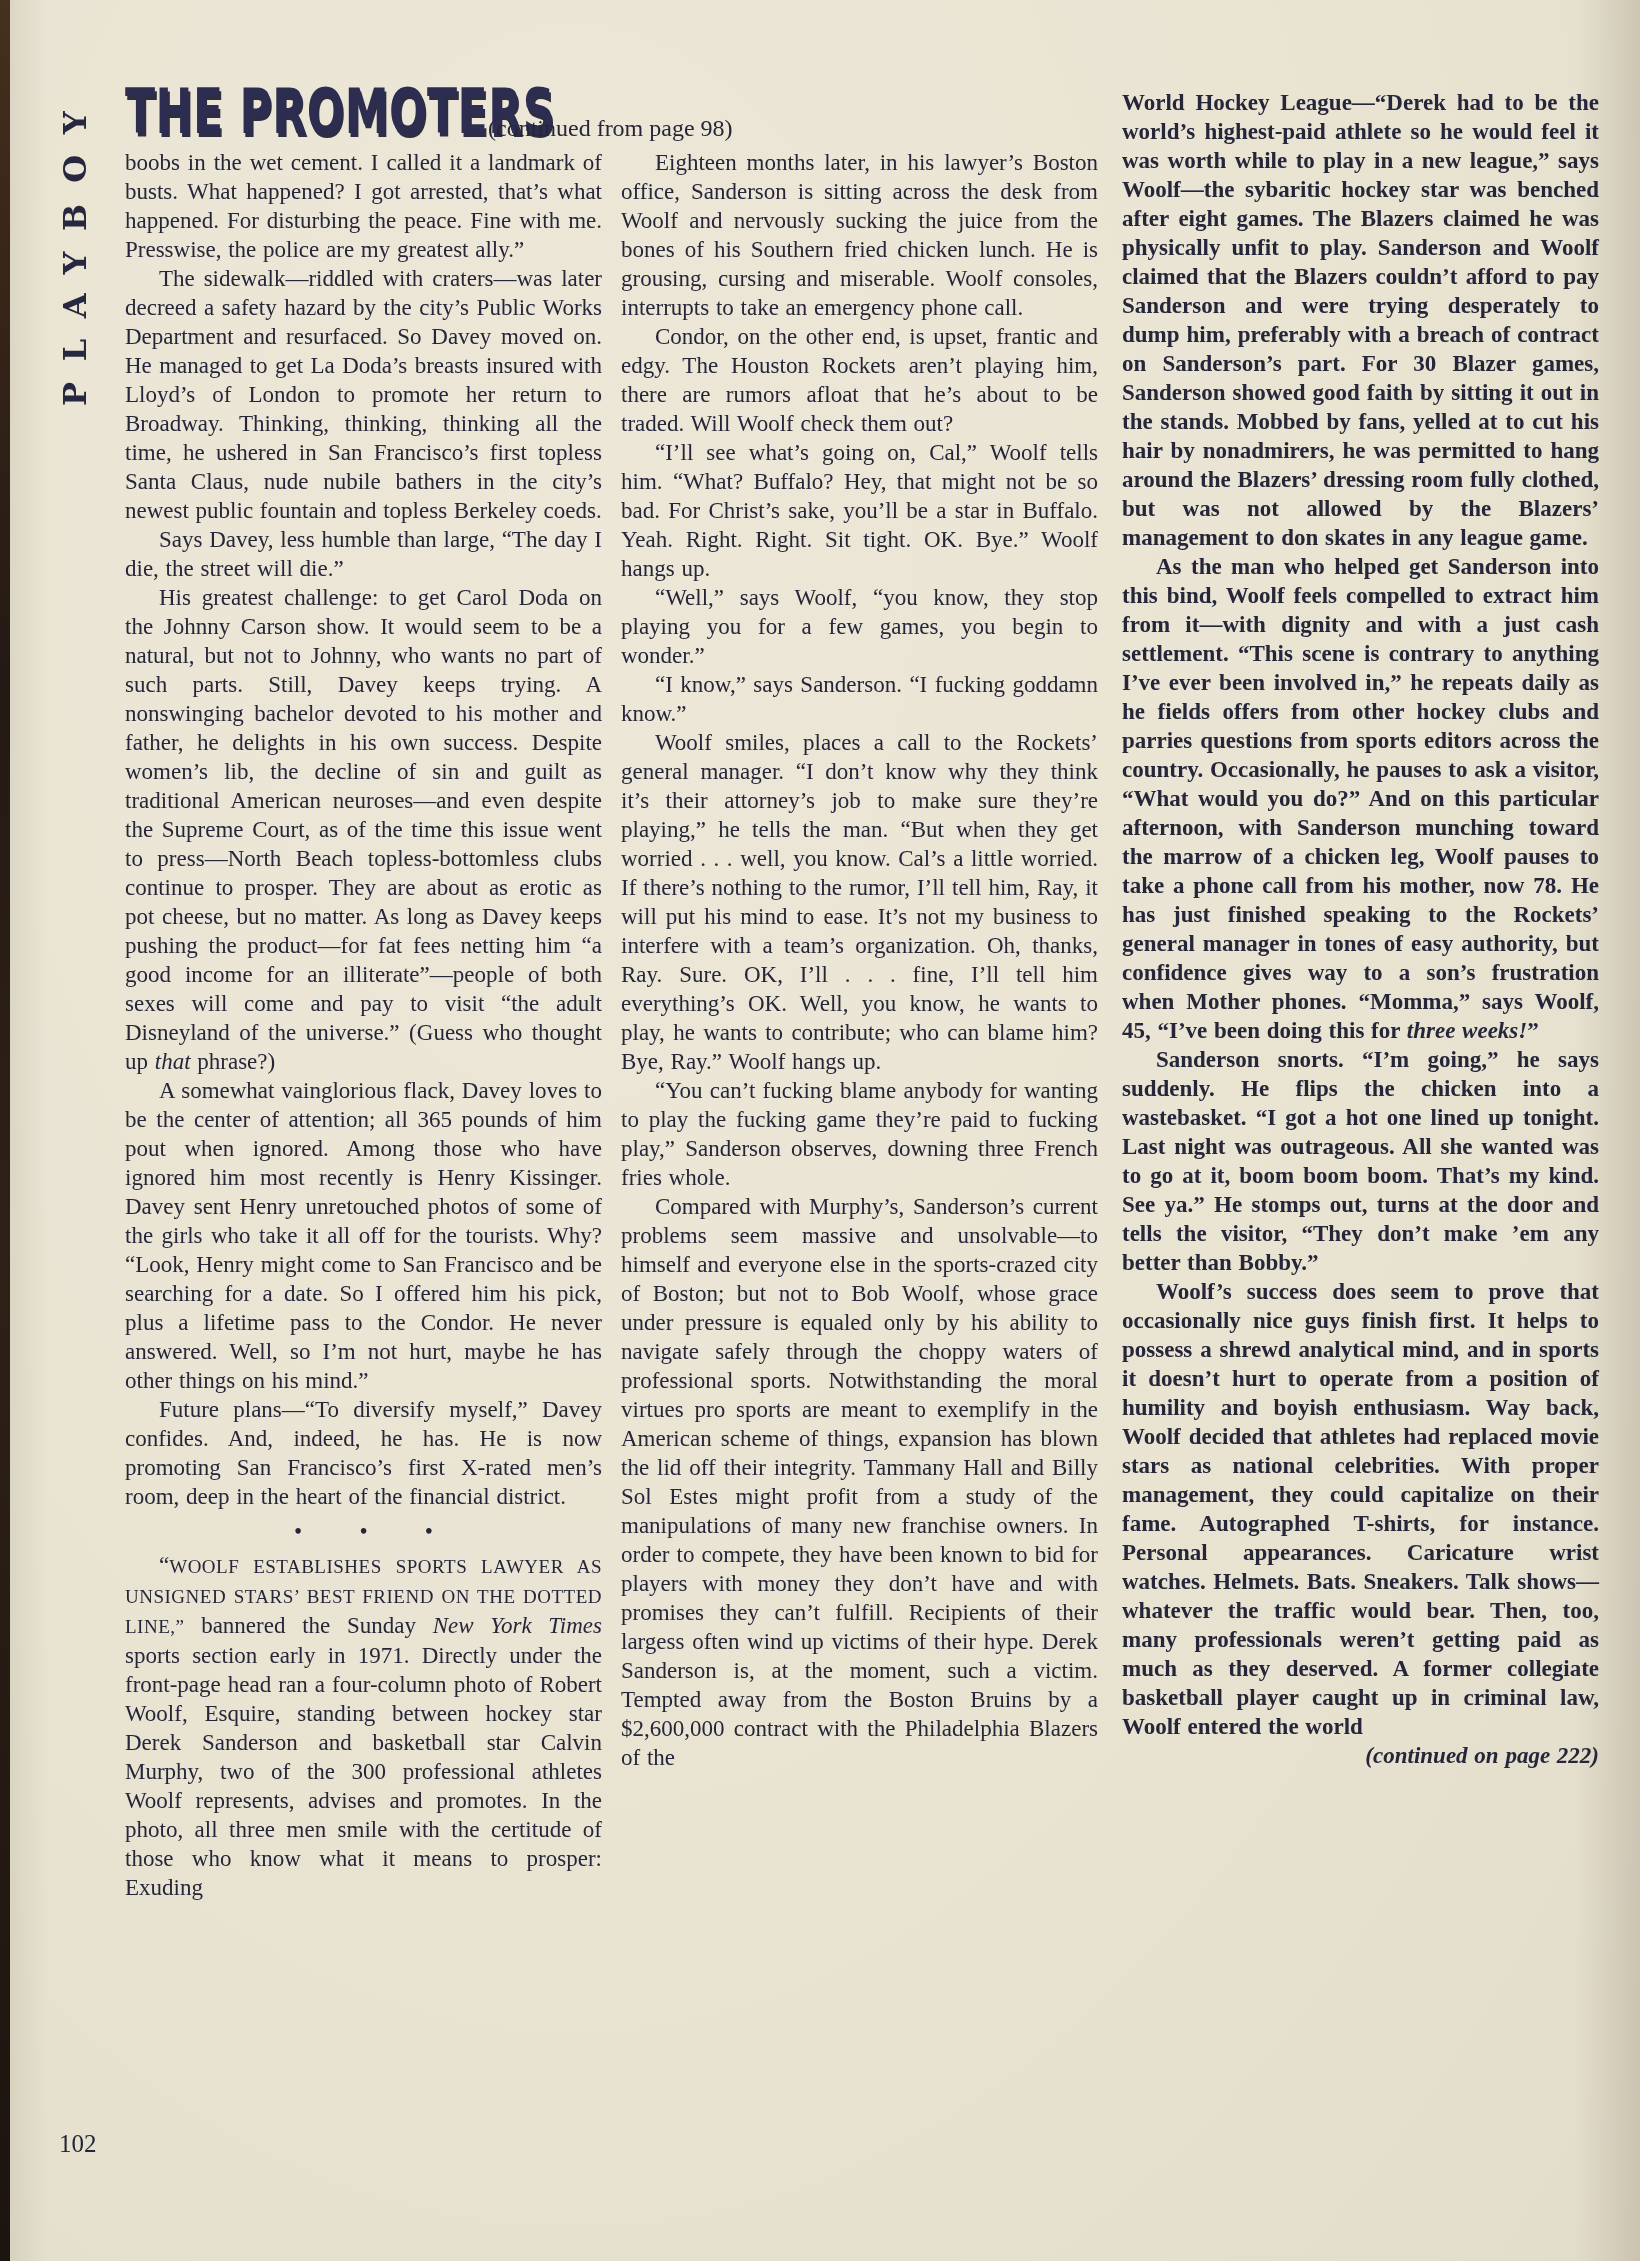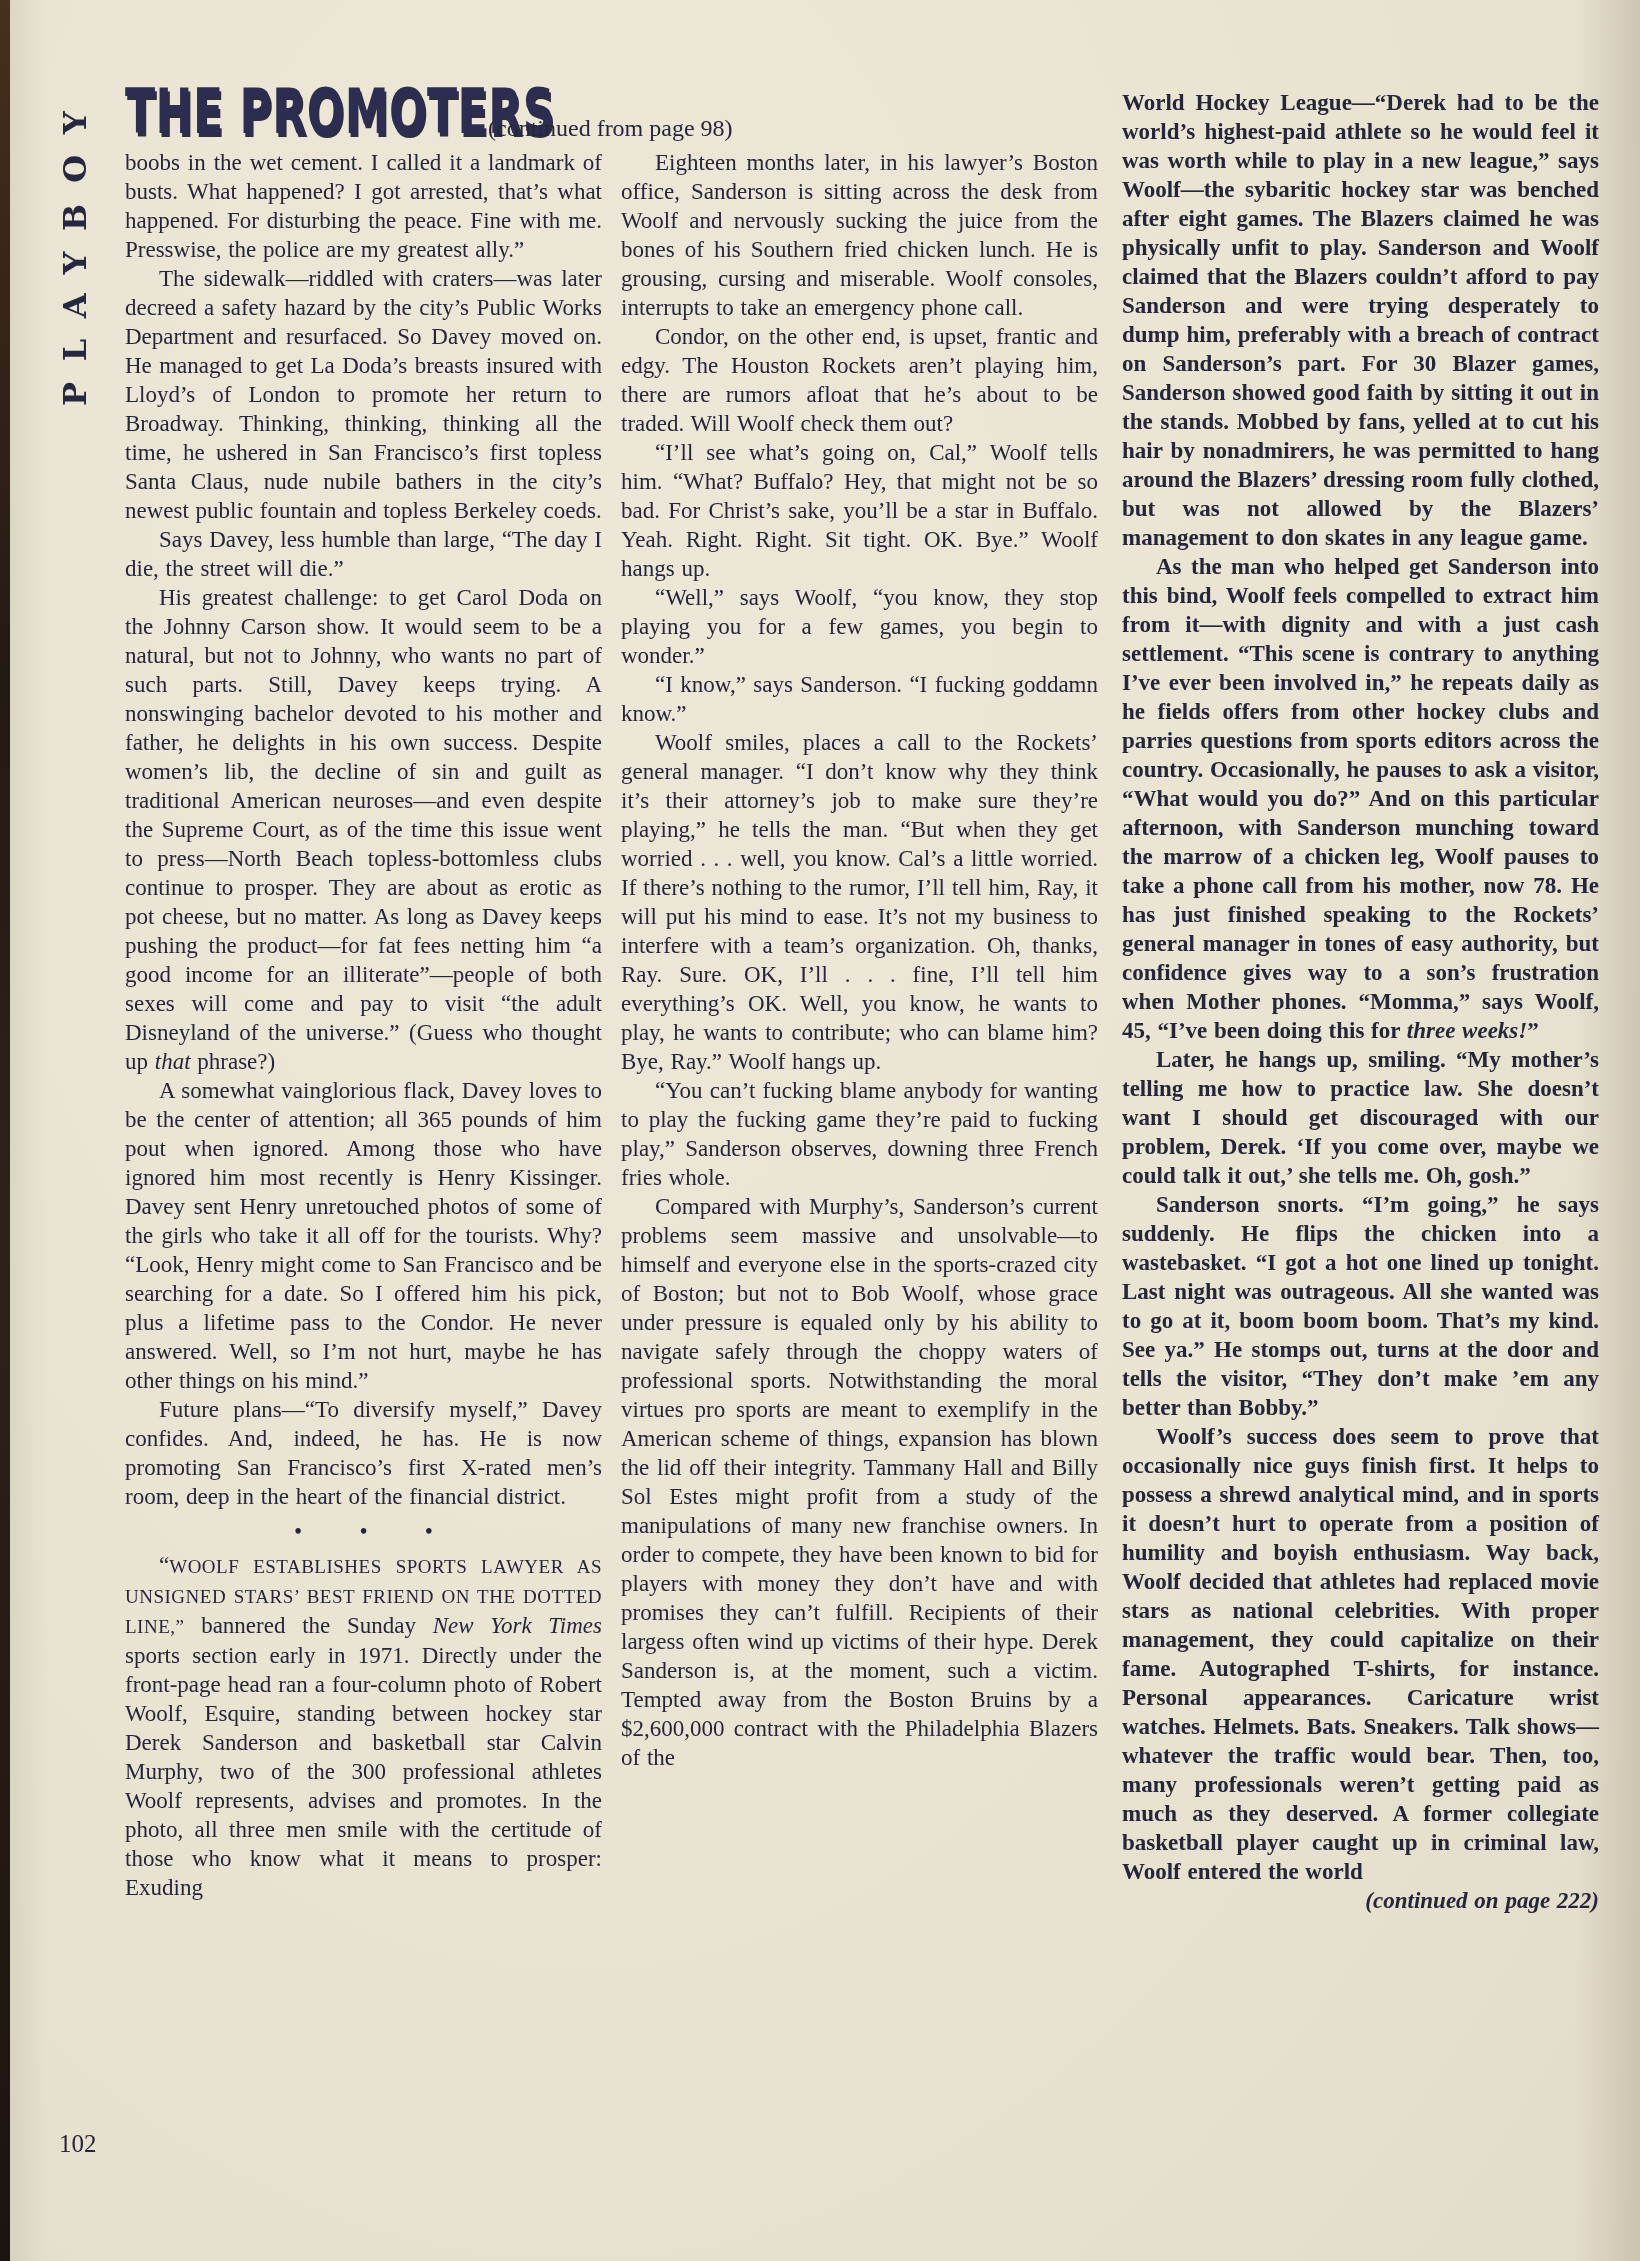--- a/index.html
+++ b/index.html
@@ -90,21 +90,20 @@
       <p class="ind"><span>“I’ll see what’s going on, Cal,” Woolf tells him. “What? Buffalo? Hey, that might not be so bad. For Christ’s sake, you’ll be a star in Buffalo. Yeah. Right. Right. Sit tight. OK. Bye.” Woolf hangs up.</span></p>
       <p class="ind"><span>“Well,” says Woolf, “you know, they stop playing you for a few games, you begin to wonder.”</span></p>
       <p class="ind"><span>“I know,” says Sanderson. “I fucking goddamn know.”</span></p>
       <p class="ind"><span>Woolf smiles, places a call to the Rockets’ general manager. “I don’t know why they think it’s their attorney’s job to make sure they’re playing,” he tells the man. “But when they get worried . . . well, you know. Cal’s a little worried. If there’s nothing to the rumor, I’ll tell him, Ray, it will put his mind to ease. It’s not my business to interfere with a team’s organization. Oh, thanks, Ray. Sure. OK, I’ll . . . fine, I’ll tell him everything’s OK. Well, you know, he wants to play, he wants to contribute; who can blame him? Bye, Ray.” Woolf hangs up.</span></p>
       <p class="ind"><span>“You can’t fucking blame anybody for wanting to play the fucking game they’re paid to fucking play,” Sanderson observes, downing three French fries whole.</span></p>
       <p class="ind"><span>Compared with Murphy’s, Sanderson’s current problems seem massive and unsolvable—to himself and everyone else in the sports-crazed city of Boston; but not to Bob Woolf, whose grace under pressure is equaled only by his ability to navigate safely through the choppy waters of professional sports. Notwithstanding the moral virtues pro sports are meant to exemplify in the American scheme of things, expansion has blown the lid off their integrity. Tammany Hall and Billy Sol Estes might profit from a study of the manipulations of many new franchise owners. In order to compete, they have been known to bid for players with money they don’t have and with promises they can’t fulfill. Recipients of their largess often wind up victims of their hype. Derek Sanderson is, at the moment, such a victim. Tempted away from the Boston Bruins by a $2,600,000 contract with the Philadelphia Blazers of the</span></p>
     </div>
   <div id="col3" class="col">
       <p><span>World Hockey League—“Derek had to be the world’s highest-paid athlete so he would feel it was worth while to play in a new league,” says Woolf—the sybaritic hockey star was benched after eight games. The Blazers claimed he was physically unfit to play. Sanderson and Woolf claimed that the Blazers couldn’t afford to pay Sanderson and were trying desperately to dump him, preferably with a breach of contract on Sanderson’s part. For 30 Blazer games, Sanderson showed good faith by sitting it out in the stands. Mobbed by fans, yelled at to cut his hair by nonadmirers, he was permitted to hang around the Blazers’ dressing room fully clothed, but was not allowed by the Blazers’ management to don skates in any league game.</span></p>
       <p class="ind"><span>As the man who helped get Sanderson into this bind, Woolf feels compelled to extract him from it—with dignity and with a just cash settlement. “This scene is contrary to anything I’ve ever been involved in,” he repeats daily as he fields offers from other hockey clubs and parries questions from sports editors across the country. Occasionally, he pauses to ask a visitor, “What would you do?” And on this particular afternoon, with Sanderson munching toward the marrow of a chicken leg, Woolf pauses to take a phone call from his mother, now 78. He has just finished speaking to the Rockets’ general manager in tones of easy authority, but confidence gives way to a son’s frustration when Mother phones. “Momma,” says Woolf, 45, “I’ve been doing this for </span><span class="i">three weeks!</span><span>”</span></p>
-      <p class="ind"><span>Later, he hangs up, smiling. “My mother’s telling me how to practice law. She doesn’t want I should get discouraged with our problem, Derek. ‘If you come over, maybe we could talk it out,’ she tells me. Oh, gosh.”</span></p>
       <p class="ind"><span>Sanderson snorts. “I’m going,” he says suddenly. He flips the chicken into a wastebasket. “I got a hot one lined up tonight. Last night was outrageous. All she wanted was to go at it, boom boom boom. That’s my kind. See ya.” He stomps out, turns at the door and tells the visitor, “They don’t make ’em any better than Bobby.”</span></p>
       <p class="ind"><span>Woolf’s success does seem to prove that occasionally nice guys finish first. It helps to possess a shrewd analytical mind, and in sports it doesn’t hurt to operate from a position of humility and boyish enthusiasm. Way back, Woolf decided that athletes had replaced movie stars as national celebrities. With proper management, they could capitalize on their fame. Autographed T-shirts, for instance. Personal appearances. Caricature wrist watches. Helmets. Bats. Sneakers. Talk shows—whatever the traffic would bear. Then, too, many professionals weren’t getting paid as much as they deserved. A former collegiate basketball player caught up in criminal law, Woolf entered the world</span></p>
       <p class="cont"><span class="i">(continued on page 222)</span></p>
     </div>
 
   <div class="page-number">102</div>
 </div>
 
 
 </body></html>

